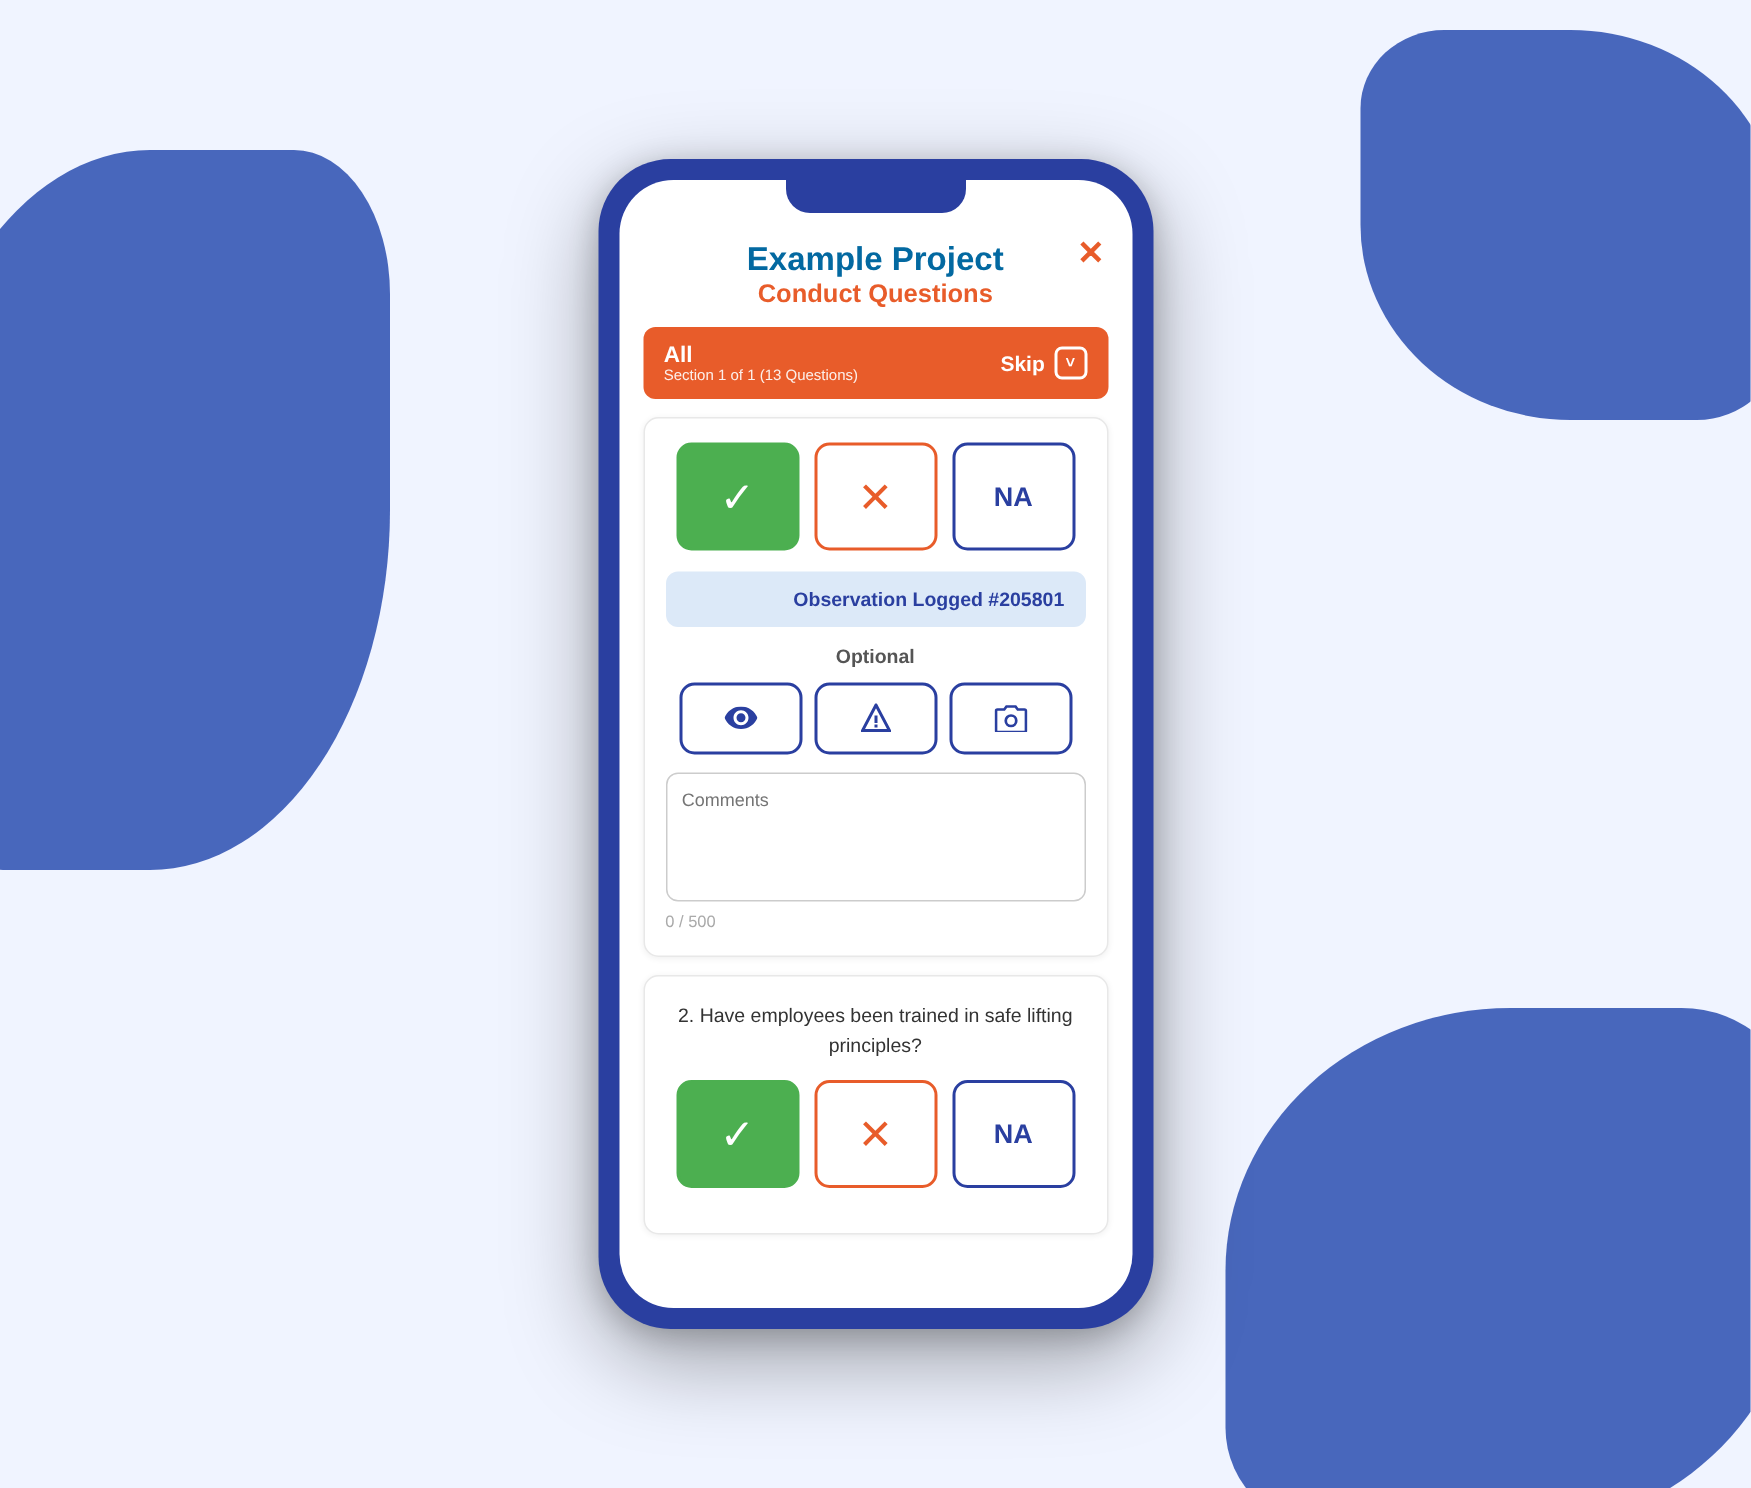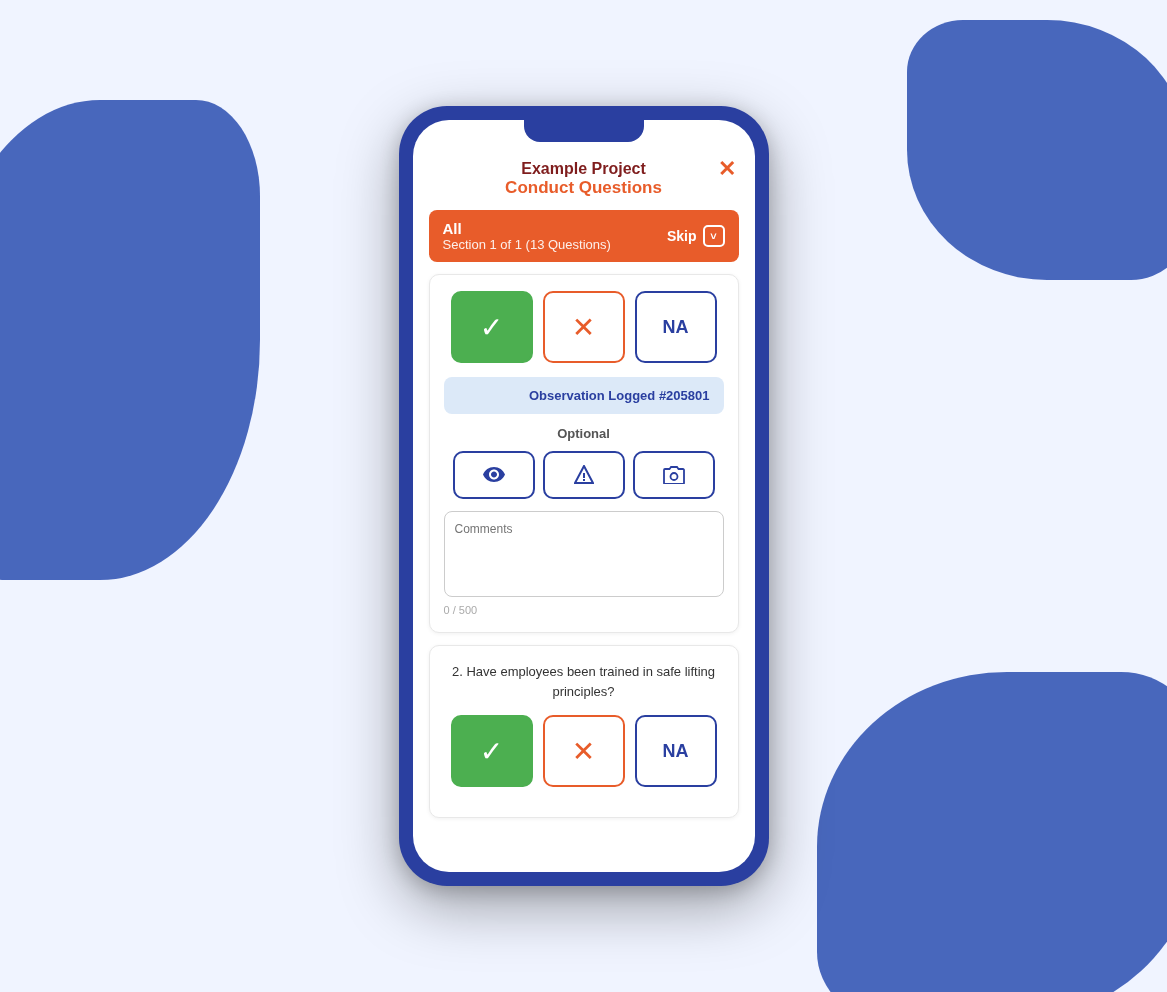--- a/index.html
+++ b/index.html
@@ -97,22 +97,22 @@
     .screen-content::-webkit-scrollbar { display: none; }
 
     
     .header {
       text-align: center;
       padding: 16px 24px 12px;
       position: relative;
     }
 
     .header-project {
-      color: #7f1d1d;
-      font-size: 16px;
+      color: #0369a1;
+      font-size: 22px;
       font-weight: 800;
       text-align: center;
     }
 
     .header-title {
       color: #e85c2a;
       font-size: 17px;
       font-weight: 800;
     }
 
@@ -140,21 +140,21 @@
     }
 
     .section-bar-left .section-title {
       color: #ffffff;
       font-size: 15px;
       font-weight: 700;
     }
 
     .section-bar-left .section-subtitle {
       color: #ffffff;
-      font-size: 13px;
+      font-size: 10px;
       opacity: 0.9;
     }
 
     .section-bar-right {
       display: flex;
       align-items: center;
       gap: 6px;
       color: #ffffff;
       font-size: 14px;
       font-weight: 600;

